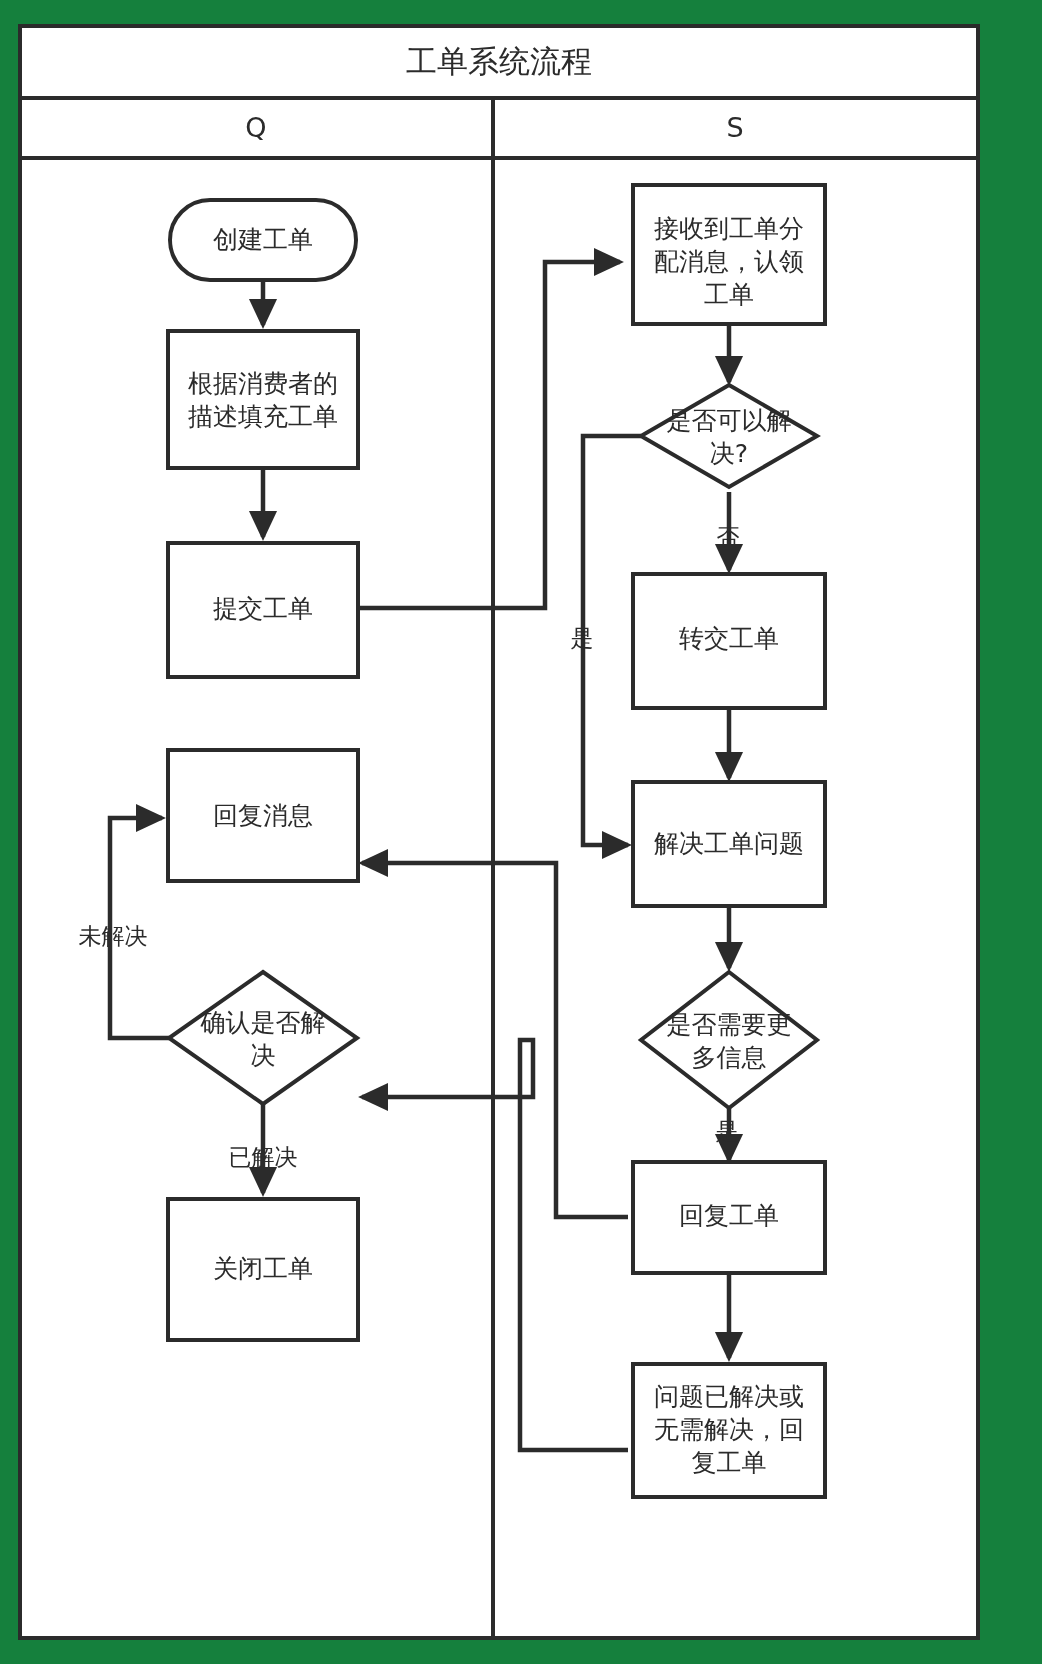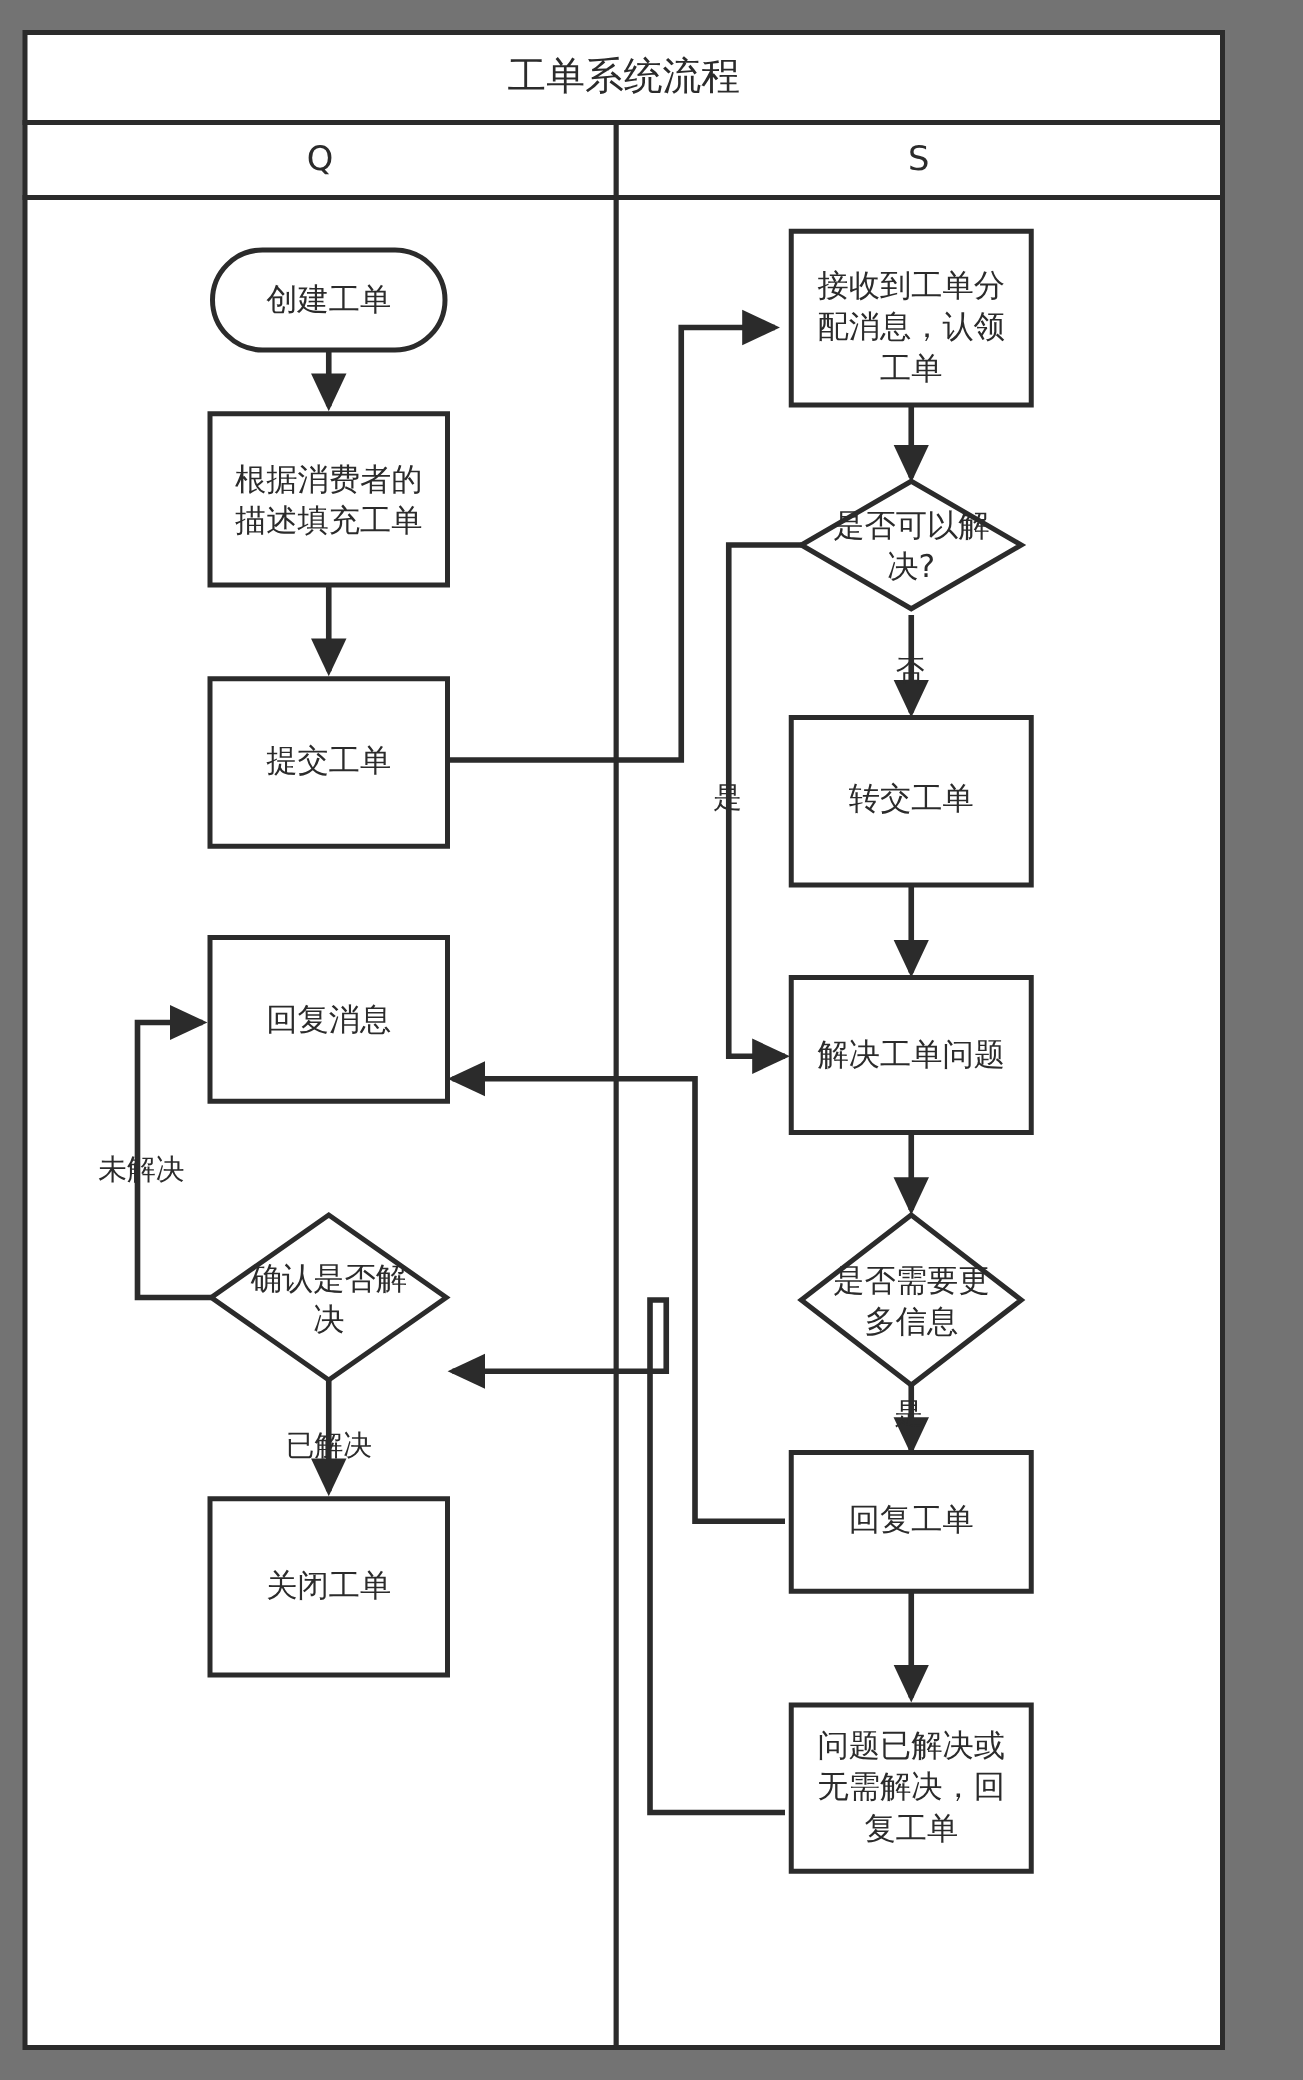--- a/index.html
+++ b/index.html
@@ -1,17 +1,17 @@
 <!DOCTYPE html>
 <html><head>
 <meta charset="utf-8">
 <style>
   html,body{margin:0;padding:0;background:#ffffff;}
   body{font-family:"DejaVu Sans","Liberation Sans",sans-serif;}
-  #stage{position:relative;width:1042px;height:1664px;background:#737373;overflow:hidden;}
+  #stage{position:relative;width:1042px;height:1664px;background:#15803d;overflow:hidden;}
   svg{display:block;}
   .shape{fill:#ffffff;stroke:#2b2b2b;stroke-width:4;stroke-linejoin:miter;}
   .lane{fill:#ffffff;stroke:#2b2b2b;stroke-width:4;}
   .conn{fill:none;stroke:#2b2b2b;stroke-width:4.5;stroke-linejoin:miter;stroke-linecap:butt;}
   .nodetext{font-family:"DejaVu Sans","Liberation Sans",sans-serif;font-size:25px;fill:#2b2b2b;text-anchor:middle;dominant-baseline:middle;}
   .lanetext{font-family:"DejaVu Sans","Liberation Sans",sans-serif;font-size:27px;fill:#2b2b2b;text-anchor:middle;dominant-baseline:middle;}
   .titletext{font-family:"DejaVu Sans","Liberation Sans",sans-serif;font-size:31px;fill:#2b2b2b;text-anchor:middle;dominant-baseline:middle;}
   .edgelabel{font-family:"DejaVu Sans","Liberation Sans",sans-serif;font-size:23px;fill:#2b2b2b;text-anchor:middle;dominant-baseline:middle;}
 </style>
 </head>

